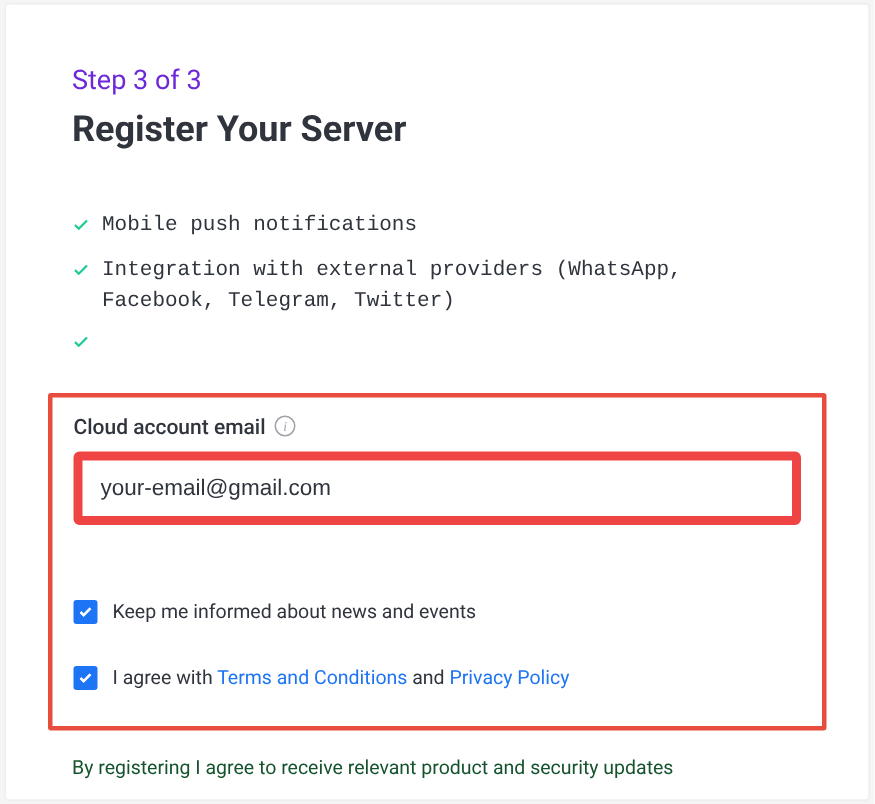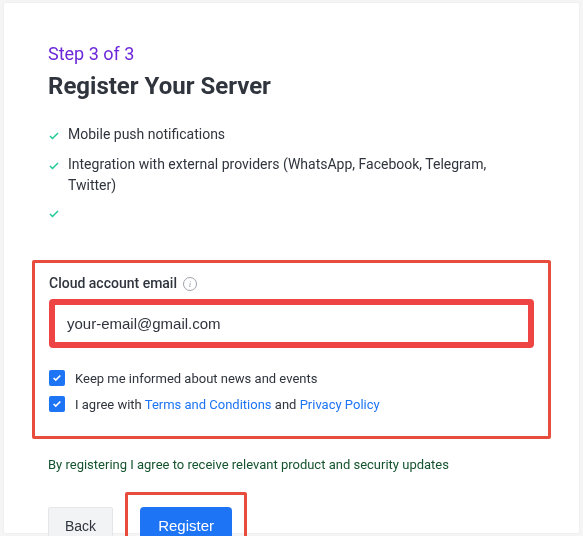--- a/index.html
+++ b/index.html
@@ -23,25 +23,26 @@
     }
     .step {
       color: #6d28d9;
       font-size: 18px;
       margin-bottom: 8px;
     }
     .title {
       font-size: 24px;
       font-weight: 700;
       color: #2f343d;
-      margin-bottom: 24px;
+      margin-bottom: 40px;
     }
     .features {
       list-style: none;
-      margin-bottom: 34px;
+      margin-bottom: 20px;
+      font-family: Liberation Mono, monospace;
     }
     .features li {
       display: flex;
       align-items: flex-start;
       gap: 8px;
       margin-bottom: 6px;
       font-size: 14px;
       color: #2f343d;
       line-height: 1.5;
     }
@@ -54,21 +55,21 @@
       border: 3px solid #e74c3c;
       padding: 12px 14px 14px 14px;
       margin: 0 -16px 18px -16px;
       border-radius: 2px;
     }
     .field-label {
       font-size: 14px;
       color: #2f343d;
       font-weight: 500;
       display: flex;
-      align-items: flex-end;
+      align-items: flex-start;
       gap: 6px;
       margin-bottom: 8px;
     }
     .info-icon {
       width: 14px;
       height: 14px;
       border: 1px solid #9ea2a8;
       border-radius: 50%;
       display: inline-flex;
       align-items: center;
@@ -88,20 +89,21 @@
       outline: none;
       margin-bottom: 22px;
     }
     .checkbox-row {
       display: flex;
       align-items: center;
       gap: 10px;
       margin-bottom: 10px;
       font-size: 13px;
       color: #2f343d;
+      margin-top: 28px;
     }
     .checkbox {
       width: 16px;
       height: 16px;
       background: #1d74f5;
       border-radius: 2px;
       display: flex;
       align-items: center;
       justify-content: center;
       cursor: pointer;

